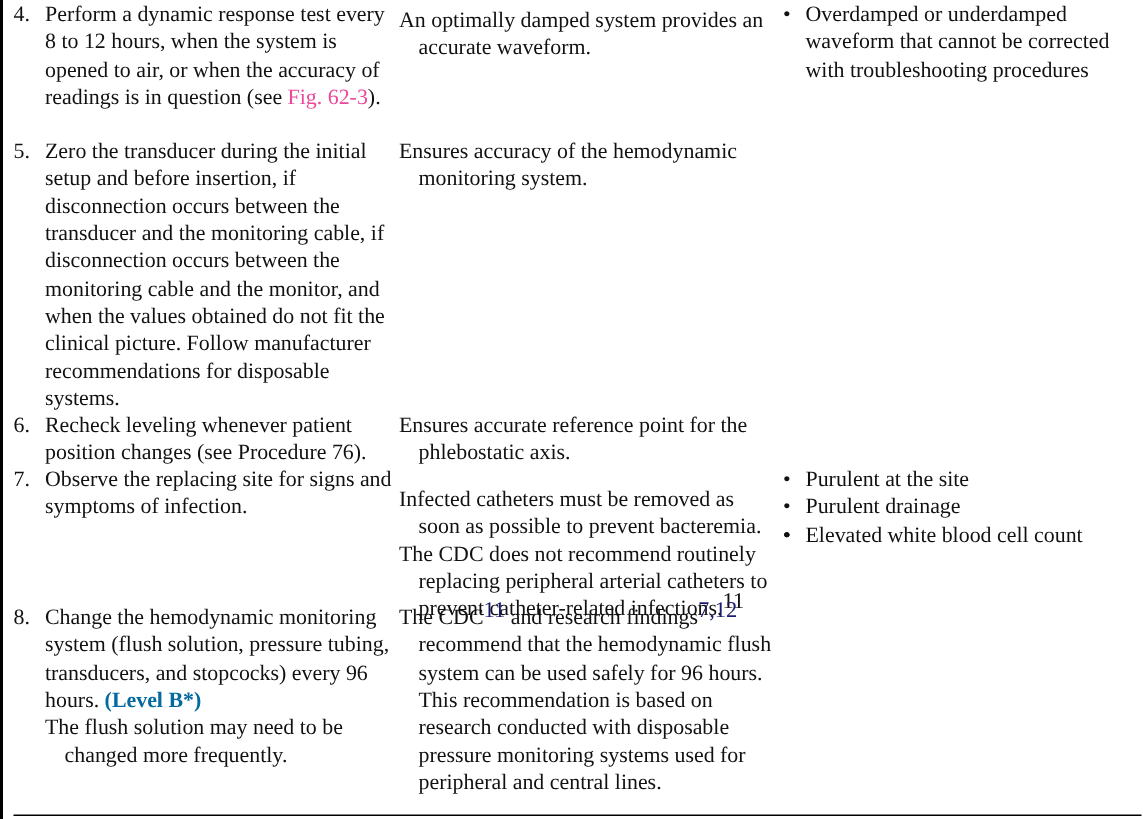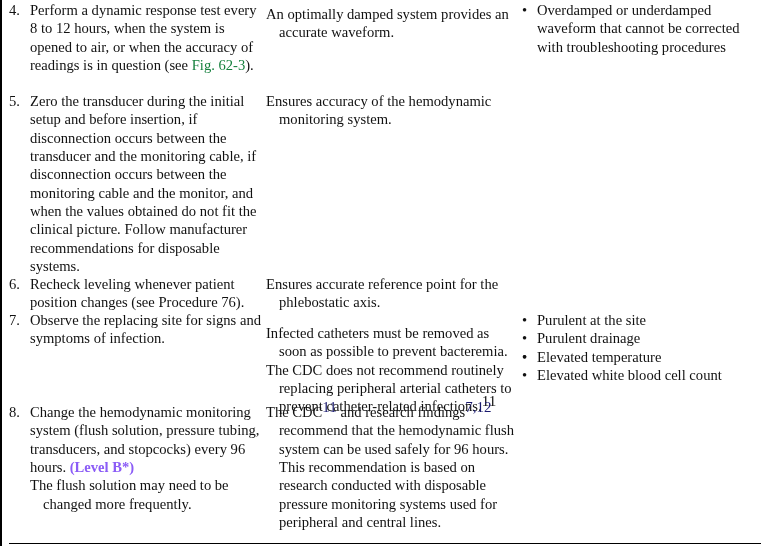--- a/index.html
+++ b/index.html
@@ -31,22 +31,22 @@
   }
   .note {
     margin-left: 21px; padding-left: 13px; text-indent: -13px;
   }
   .rationale { position: absolute; left: 0; width: 252px; }
   .blist { position: absolute; left: 0; width: 241px; margin: 0; padding: 0; list-style: none; }
   .blist li { position: relative; padding-left: 16px; }
   .blist li .dot {
     position: absolute; left: 1px; top: 0;
   }
-  .link { color: #15803d; }
-  .bold-link { color: #8b5cf6; font-weight: bold; }
+  .link { color: #ec4899; }
+  .bold-link { color: #0369a1; font-weight: bold; }
   sup { font-size: 15px; line-height: 0; vertical-align: 5px; }
   sup.blue { color: #1a1a6e; }
 </style>
 </head>
 <body>
 
 <div class="left-bar"></div>
 
 <div class="col1">
 
@@ -102,18 +102,18 @@
 
 <div class="col3">
   <ul class="blist" style="top:1px;">
     <li><span class="dot">•</span><span>Overdamped or underdamped waveform that cannot be corrected with troubleshooting procedures</span></li>
   </ul>
 
   <ul class="blist" style="top:311px;">
     <li><span class="dot">•</span><span>Purulent at the site</span></li>
     <li><span class="dot">•</span><span>Purulent drainage</span></li>
     <li><span class="dot">•</span></li>
-    <li><span class="dot">•</span><span>Elevated temperature</span></li>
+    <li><span class="dot">•</span></li>
     <li><span class="dot">•</span><span>Elevated white blood cell count</span></li>
   </ul>
 </div>
 
 <div class="bottom-rule"></div>
 
 </body></html>

